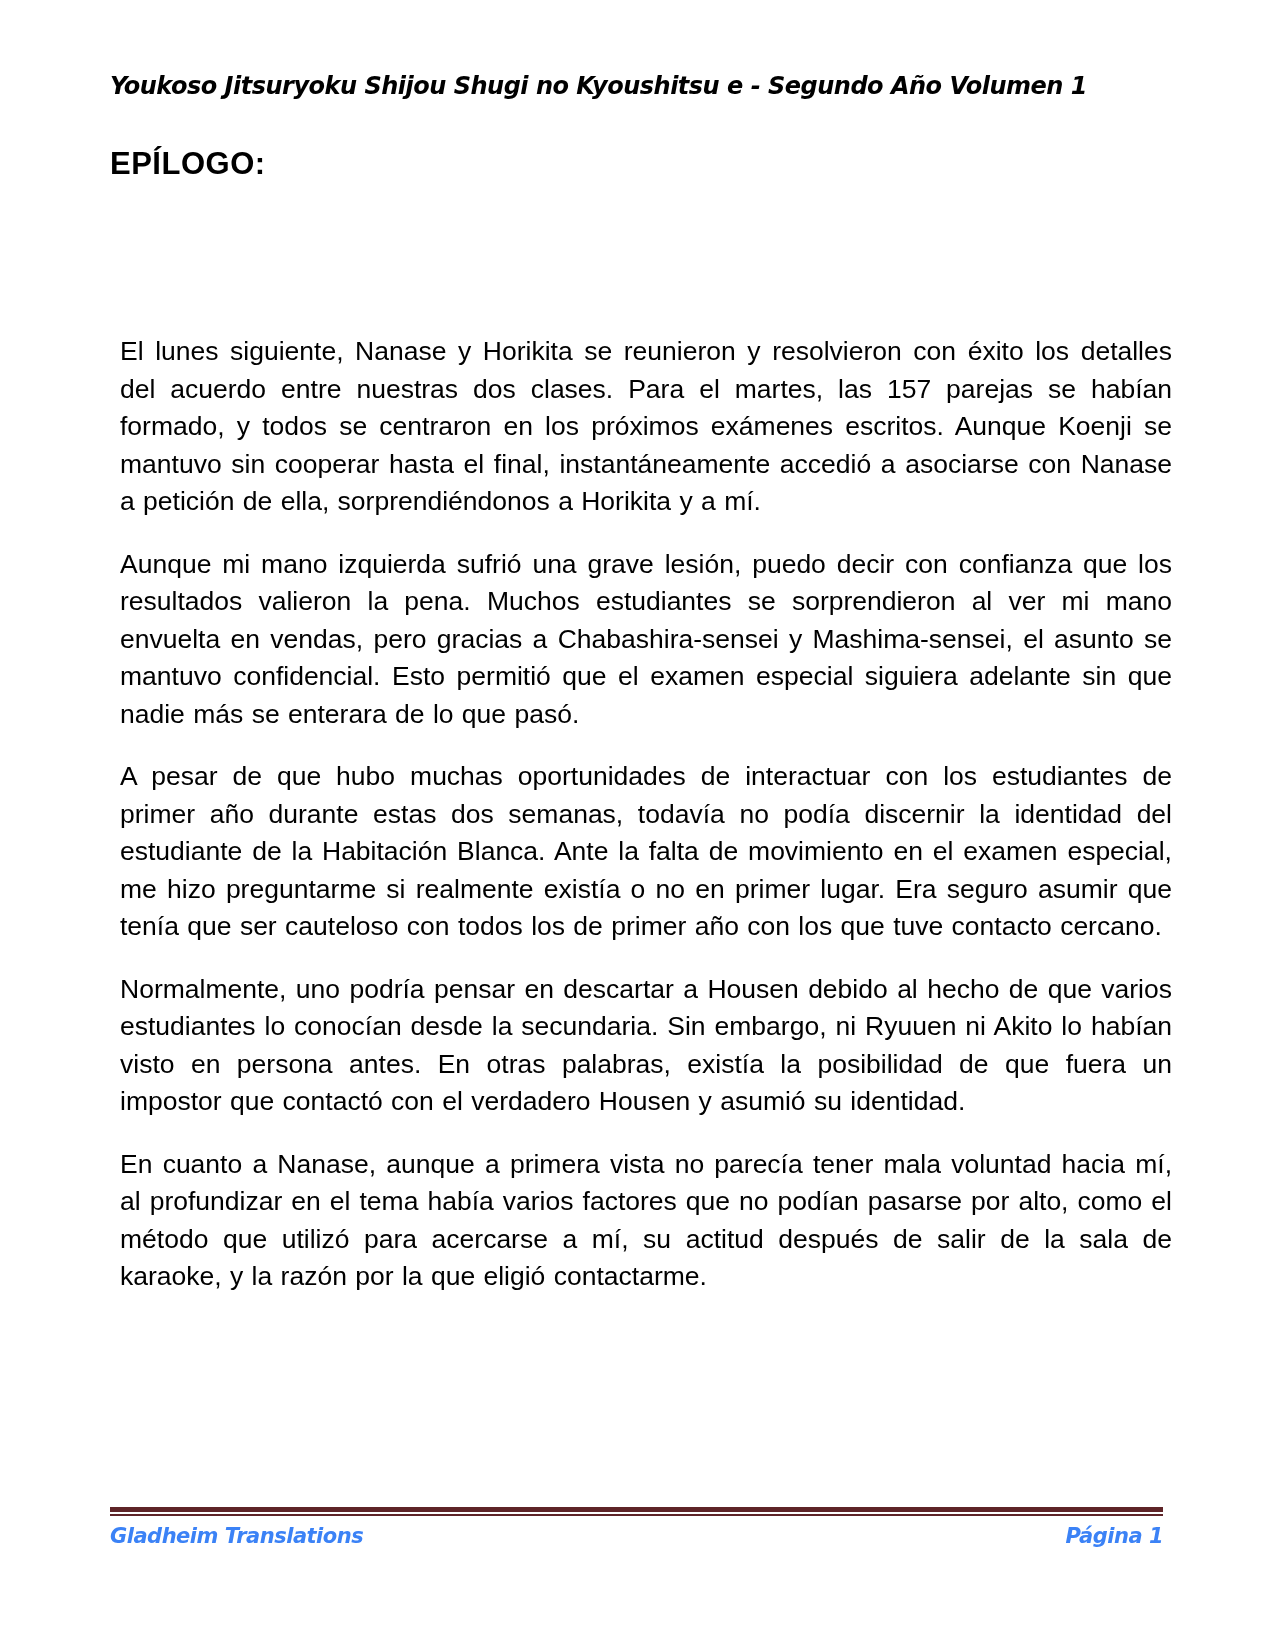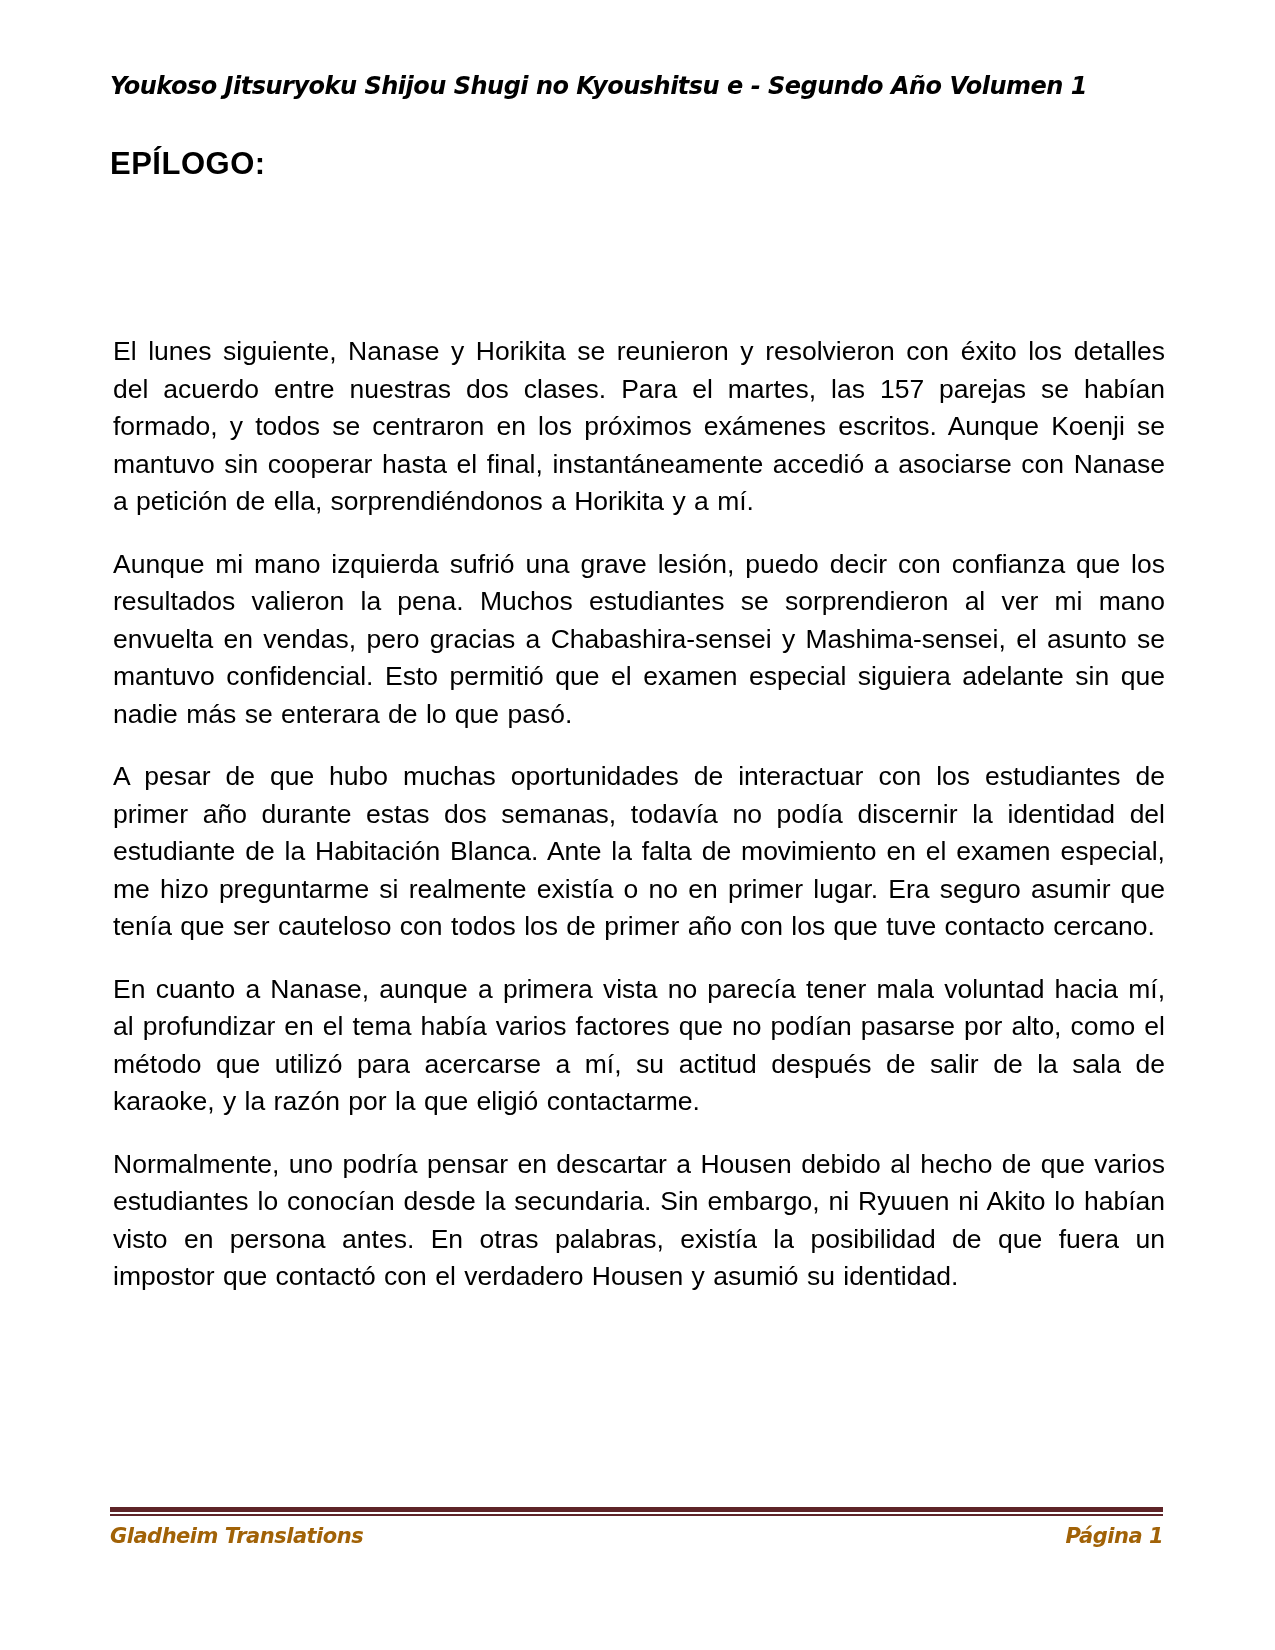--- a/index.html
+++ b/index.html
@@ -54,21 +54,21 @@
     font-weight: bold;
     line-height: 32px;
     margin: 33px 0 0 0;
     letter-spacing: 0.5px;
   }
 
   
   .body-text {
     position: absolute;
     top: 333px;
-    left: 113px;
+    left: 120px;
     width: 1052px;
   }
   .body-text p {
     margin: 0 0 25px 0;
     font-size: 26.5px;
     line-height: 37.5px;
     text-align: justify;
     text-justify: inter-word;
     hyphens: none;
     word-spacing: 1px;
@@ -97,40 +97,40 @@
     margin-top: 7px;
     display: flex;
     justify-content: space-between;
     align-items: baseline;
     font-family: "DejaVu Sans", sans-serif;
     font-weight: bold;
     font-style: italic;
     font-size: 21px;
     letter-spacing: -0.5px;
     line-height: 26px;
-    color: #a16207;
+    color: #3b82f6;
   }
 </style>
 </head>
 <body>
 
 <div class="page">
 
   <div class="running-header">Youkoso Jitsuryoku Shijou Shugi no Kyoushitsu e - Segundo Año Volumen 1</div>
 
   <div class="title-block">
     <h1 class="chapter-title">EPÍLOGO:</h1>
   </div>
 
   <div class="body-text">
     <p>El lunes siguiente, Nanase y Horikita se reunieron y resolvieron con éxito los detalles del acuerdo entre nuestras dos clases. Para el martes, las 157 parejas se habían formado, y todos se centraron en los próximos exámenes escritos. Aunque Koenji se mantuvo sin cooperar hasta el final, instantáneamente accedió a asociarse con Nanase a petición de ella, sorprendiéndonos a Horikita y a mí.</p>
     <p>Aunque mi mano izquierda sufrió una grave lesión, puedo decir con confianza que los resultados valieron la pena. Muchos estudiantes se sorprendieron al ver mi mano envuelta en vendas, pero gracias a Chabashira-sensei y Mashima-sensei, el asunto se mantuvo confidencial. Esto permitió que el examen especial siguiera adelante sin que nadie más se enterara de lo que pasó.</p>
     <p>A pesar de que hubo muchas oportunidades de interactuar con los estudiantes de primer año durante estas dos semanas, todavía no podía discernir la identidad del estudiante de la Habitación Blanca. Ante la falta de movimiento en el examen especial, me hizo preguntarme si realmente existía o no en primer lugar. Era seguro asumir que tenía que ser cauteloso con todos los de primer año con los que tuve contacto cercano.</p>
+    <p>Normalmente, uno podría pensar en descartar a Housen debido al hecho de que varios estudiantes lo conocían desde la secundaria. Sin embargo, ni Ryuuen ni Akito lo habían visto en persona antes. En otras palabras, existía la posibilidad de que fuera un impostor que contactó con el verdadero Housen y asumió su identidad.</p>
     <p>En cuanto a Nanase, aunque a primera vista no parecía tener mala voluntad hacia mí, al profundizar en el tema había varios factores que no podían pasarse por alto, como el método que utilizó para acercarse a mí, su actitud después de salir de la sala de karaoke, y la razón por la que eligió contactarme.</p>
-    <p>Normalmente, uno podría pensar en descartar a Housen debido al hecho de que varios estudiantes lo conocían desde la secundaria. Sin embargo, ni Ryuuen ni Akito lo habían visto en persona antes. En otras palabras, existía la posibilidad de que fuera un impostor que contactó con el verdadero Housen y asumió su identidad.</p>
   </div>
 
   <div class="page-footer">
     <div class="footer-rule-thick"></div>
     <div class="footer-rule-gap"></div>
     <div class="footer-rule-thin"></div>
     <div class="footer-row">
       <span>Gladheim Translations</span>
       <span>Página 1</span>
     </div>

